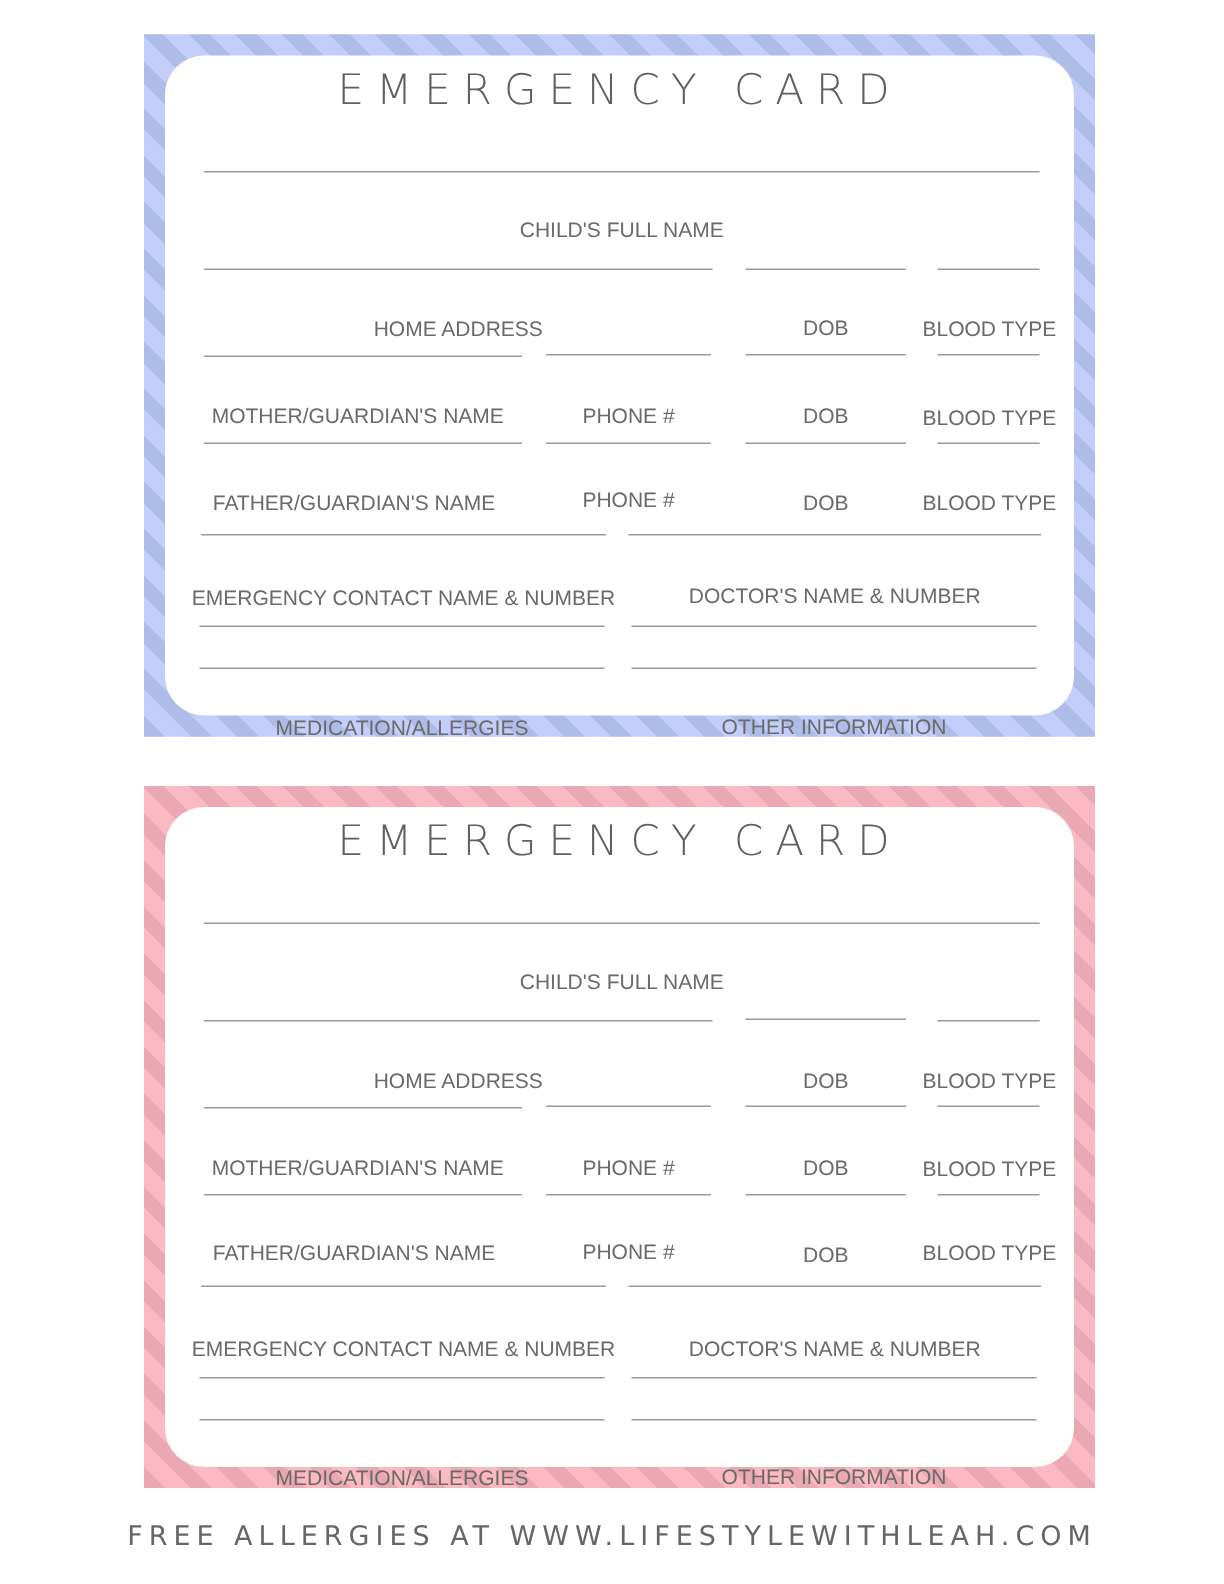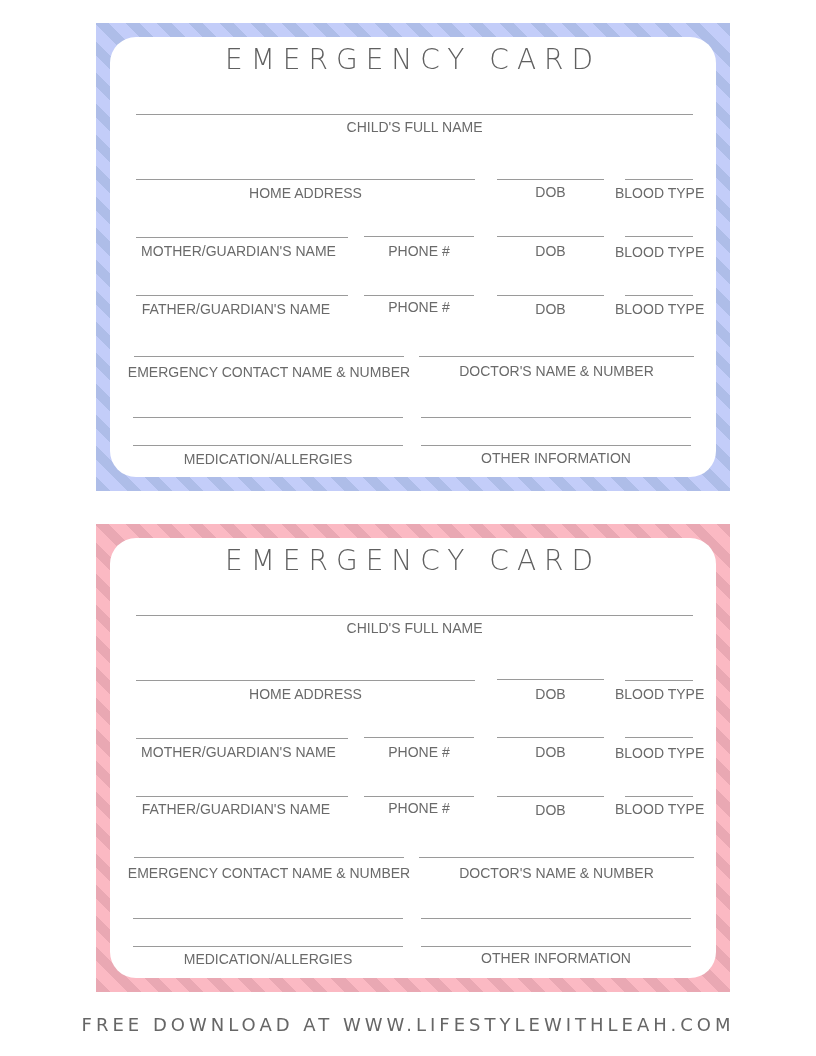--- a/index.html
+++ b/index.html
@@ -15,21 +15,21 @@
   .card.pink {
     top:524px;
     background-color:#fbb9c3;
     background-image: repeating-linear-gradient(45deg, #e9a8b3 0 10px, #fbb9c3 10px 22px),
                       repeating-linear-gradient(-45deg, rgba(233,168,179,0.6) 0 10px, rgba(251,185,195,0) 10px 22px);
   }
   .inner { position:absolute; left:14px; top:14px; width:606px; height:440px; background:#fff; border-radius:26px; }
   .title { position:absolute; left:0; width:634px; top:20px; text-align:center; font-size:28px; letter-spacing:8px;
            color:#606060; font-family:"DejaVu Sans", sans-serif; font-weight:300; }
   .line { position:absolute; height:1px; background:#9a9a9a; }
-  .lbl { position:absolute; font-size:14px; color:#6a6a6a; text-align:center; white-space:nowrap; }
+  .lbl { position:absolute; font-size:14px; color:#6a6a6a; text-align:center; white-space:nowrap;margin-top:26px; }
   .footer { position:absolute; left:0; width:816px; top:1014px; text-align:center; font-size:18px; letter-spacing:4px;
             color:#666; font-family:"DejaVu Sans", sans-serif; }
 </style>
 </head>
 <body>
 
 <div class="card blue">
   <div class="inner"></div>
   <div class="title">EMERGENCY CARD</div>
 
@@ -112,13 +112,13 @@
   <div class="lbl" style="left:323px;top:341px;width:275px">DOCTOR'S NAME &amp; NUMBER</div>
 
   <div class="line" style="left:37px;top:394px;width:270px"></div>
   <div class="line" style="left:325px;top:394px;width:270px"></div>
   <div class="line" style="left:37px;top:422px;width:270px"></div>
   <div class="line" style="left:325px;top:422px;width:270px"></div>
   <div class="lbl" style="left:37px;top:427px;width:270px">MEDICATION/ALLERGIES</div>
   <div class="lbl" style="left:325px;top:426px;width:270px">OTHER INFORMATION</div>
 </div>
 
-<div class="footer">FREE DOWNLOAD AT WWW.LIFESTYLEWITHLEAH.COM</div>
+<div class="footer">FREE ALLERGIES AT WWW.LIFESTYLEWITHLEAH.COM</div>
 
 </body></html>

